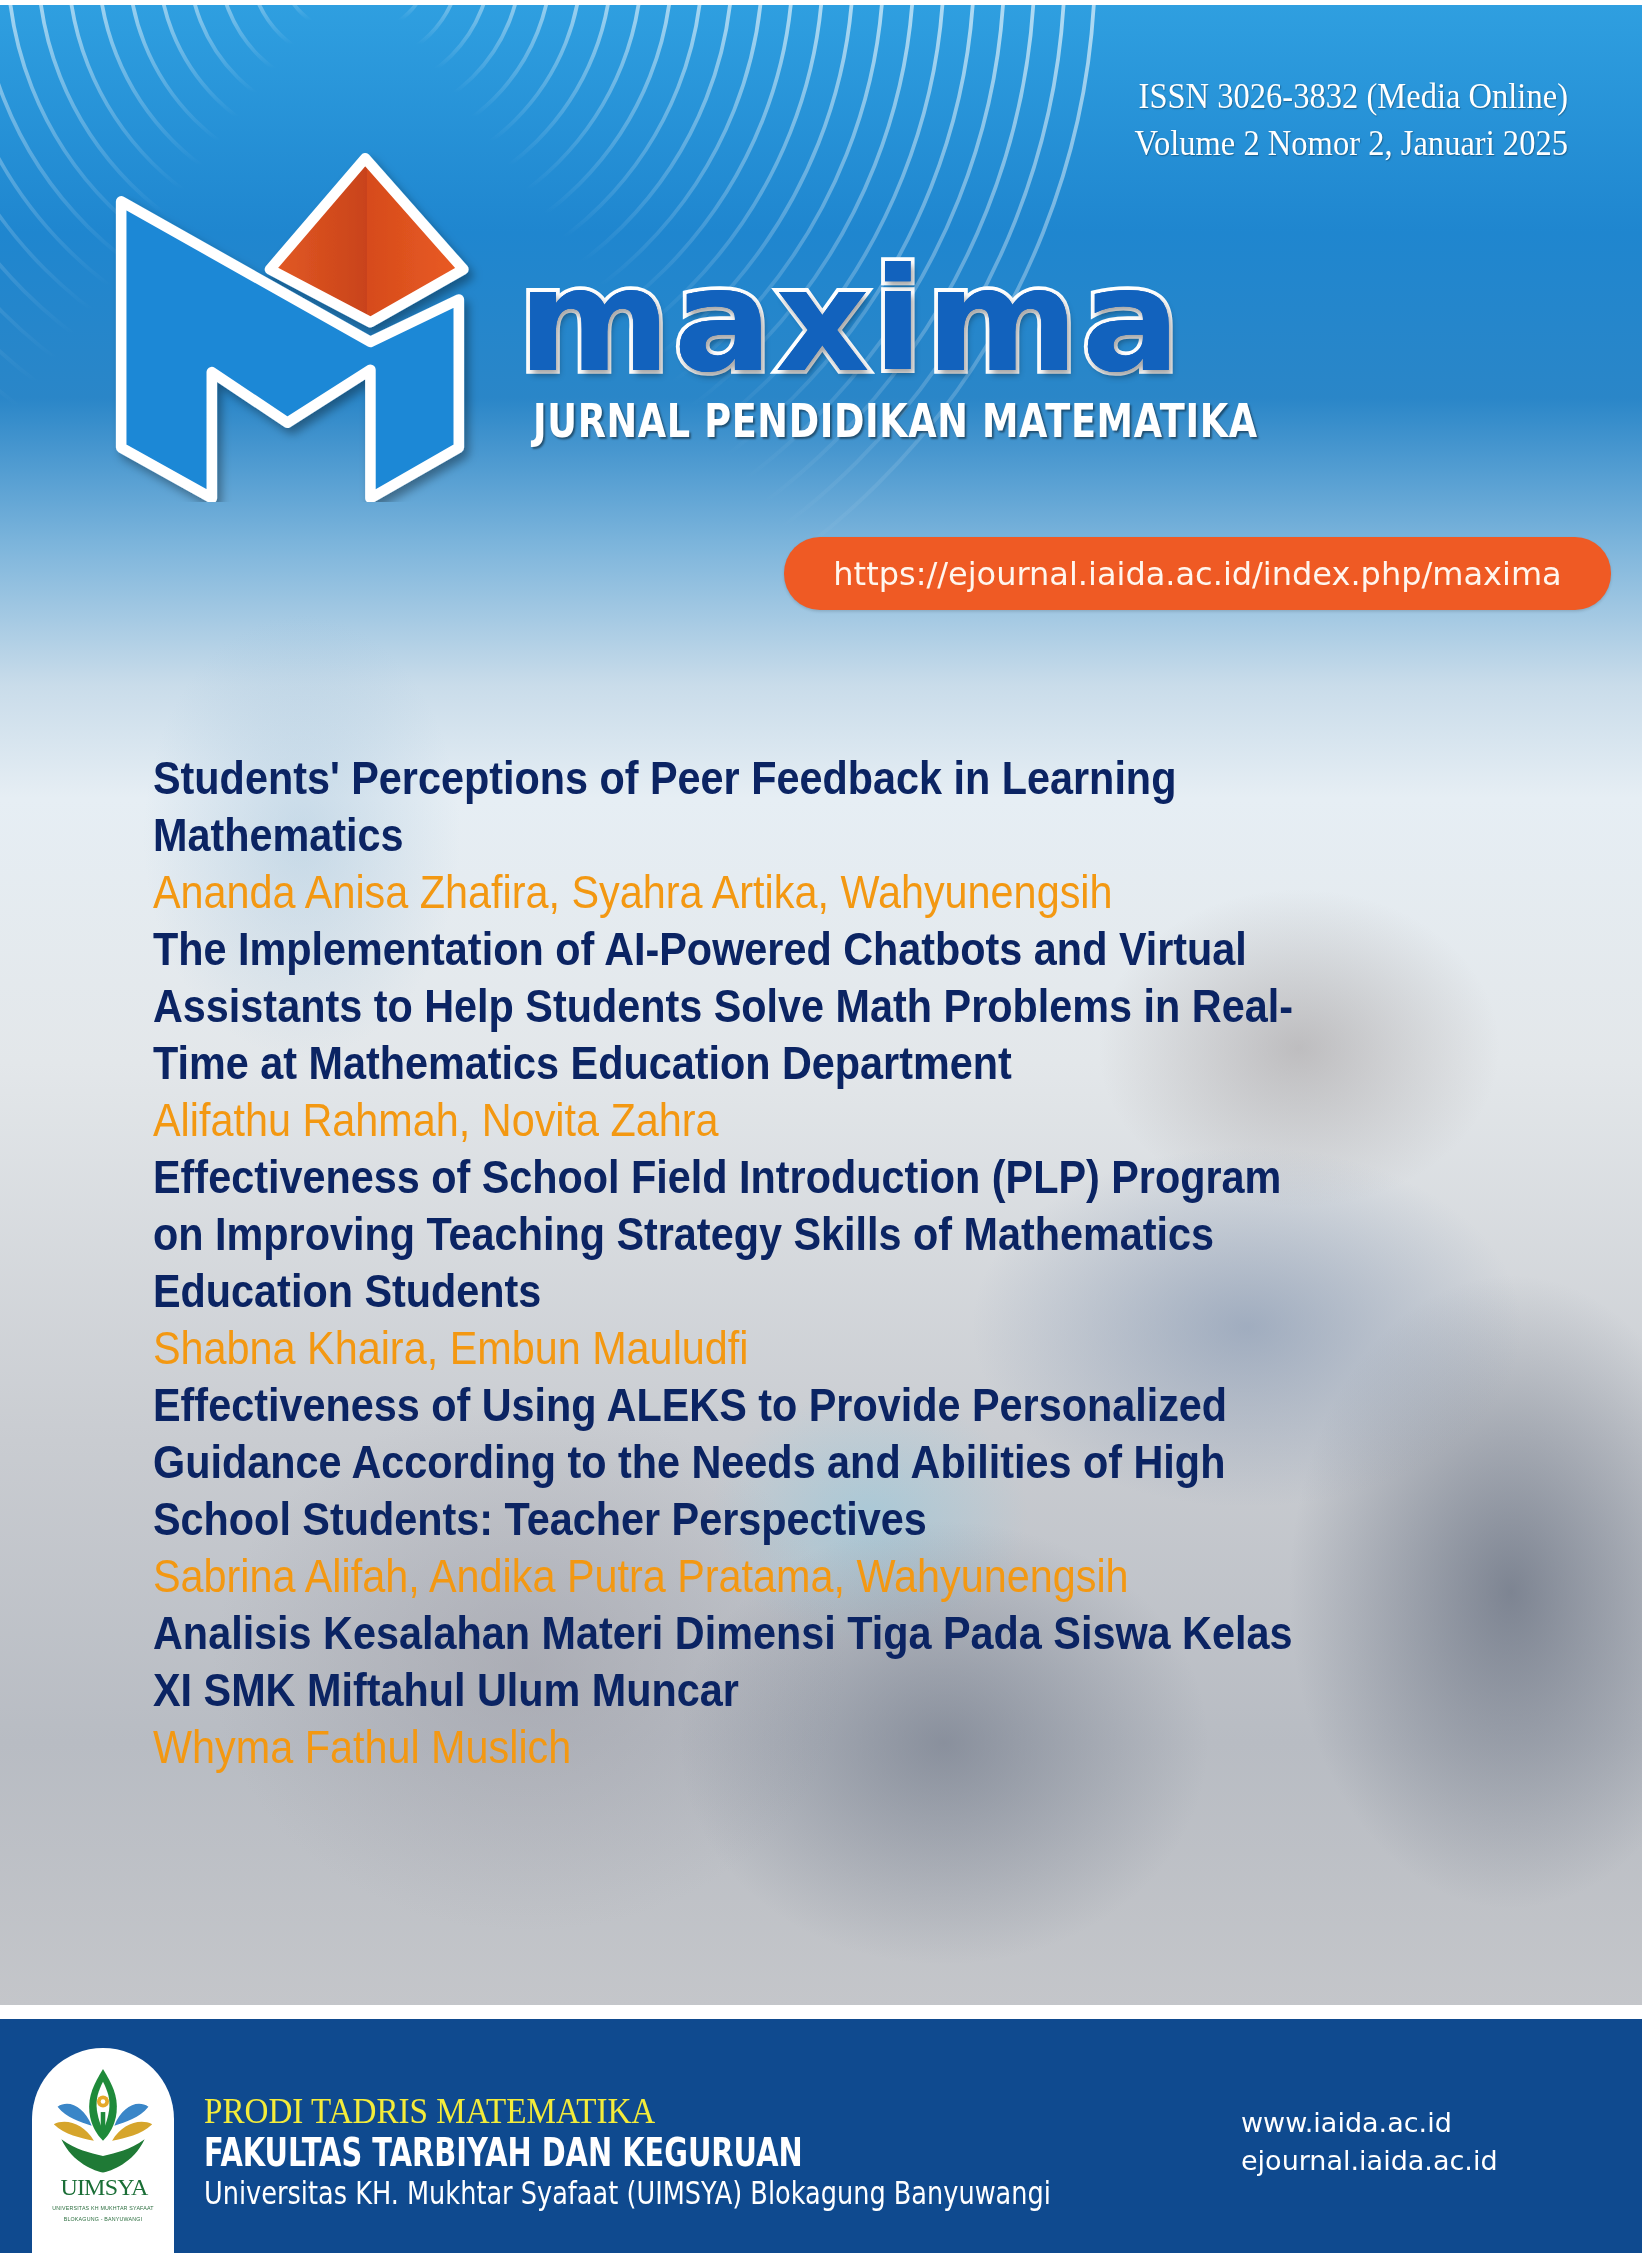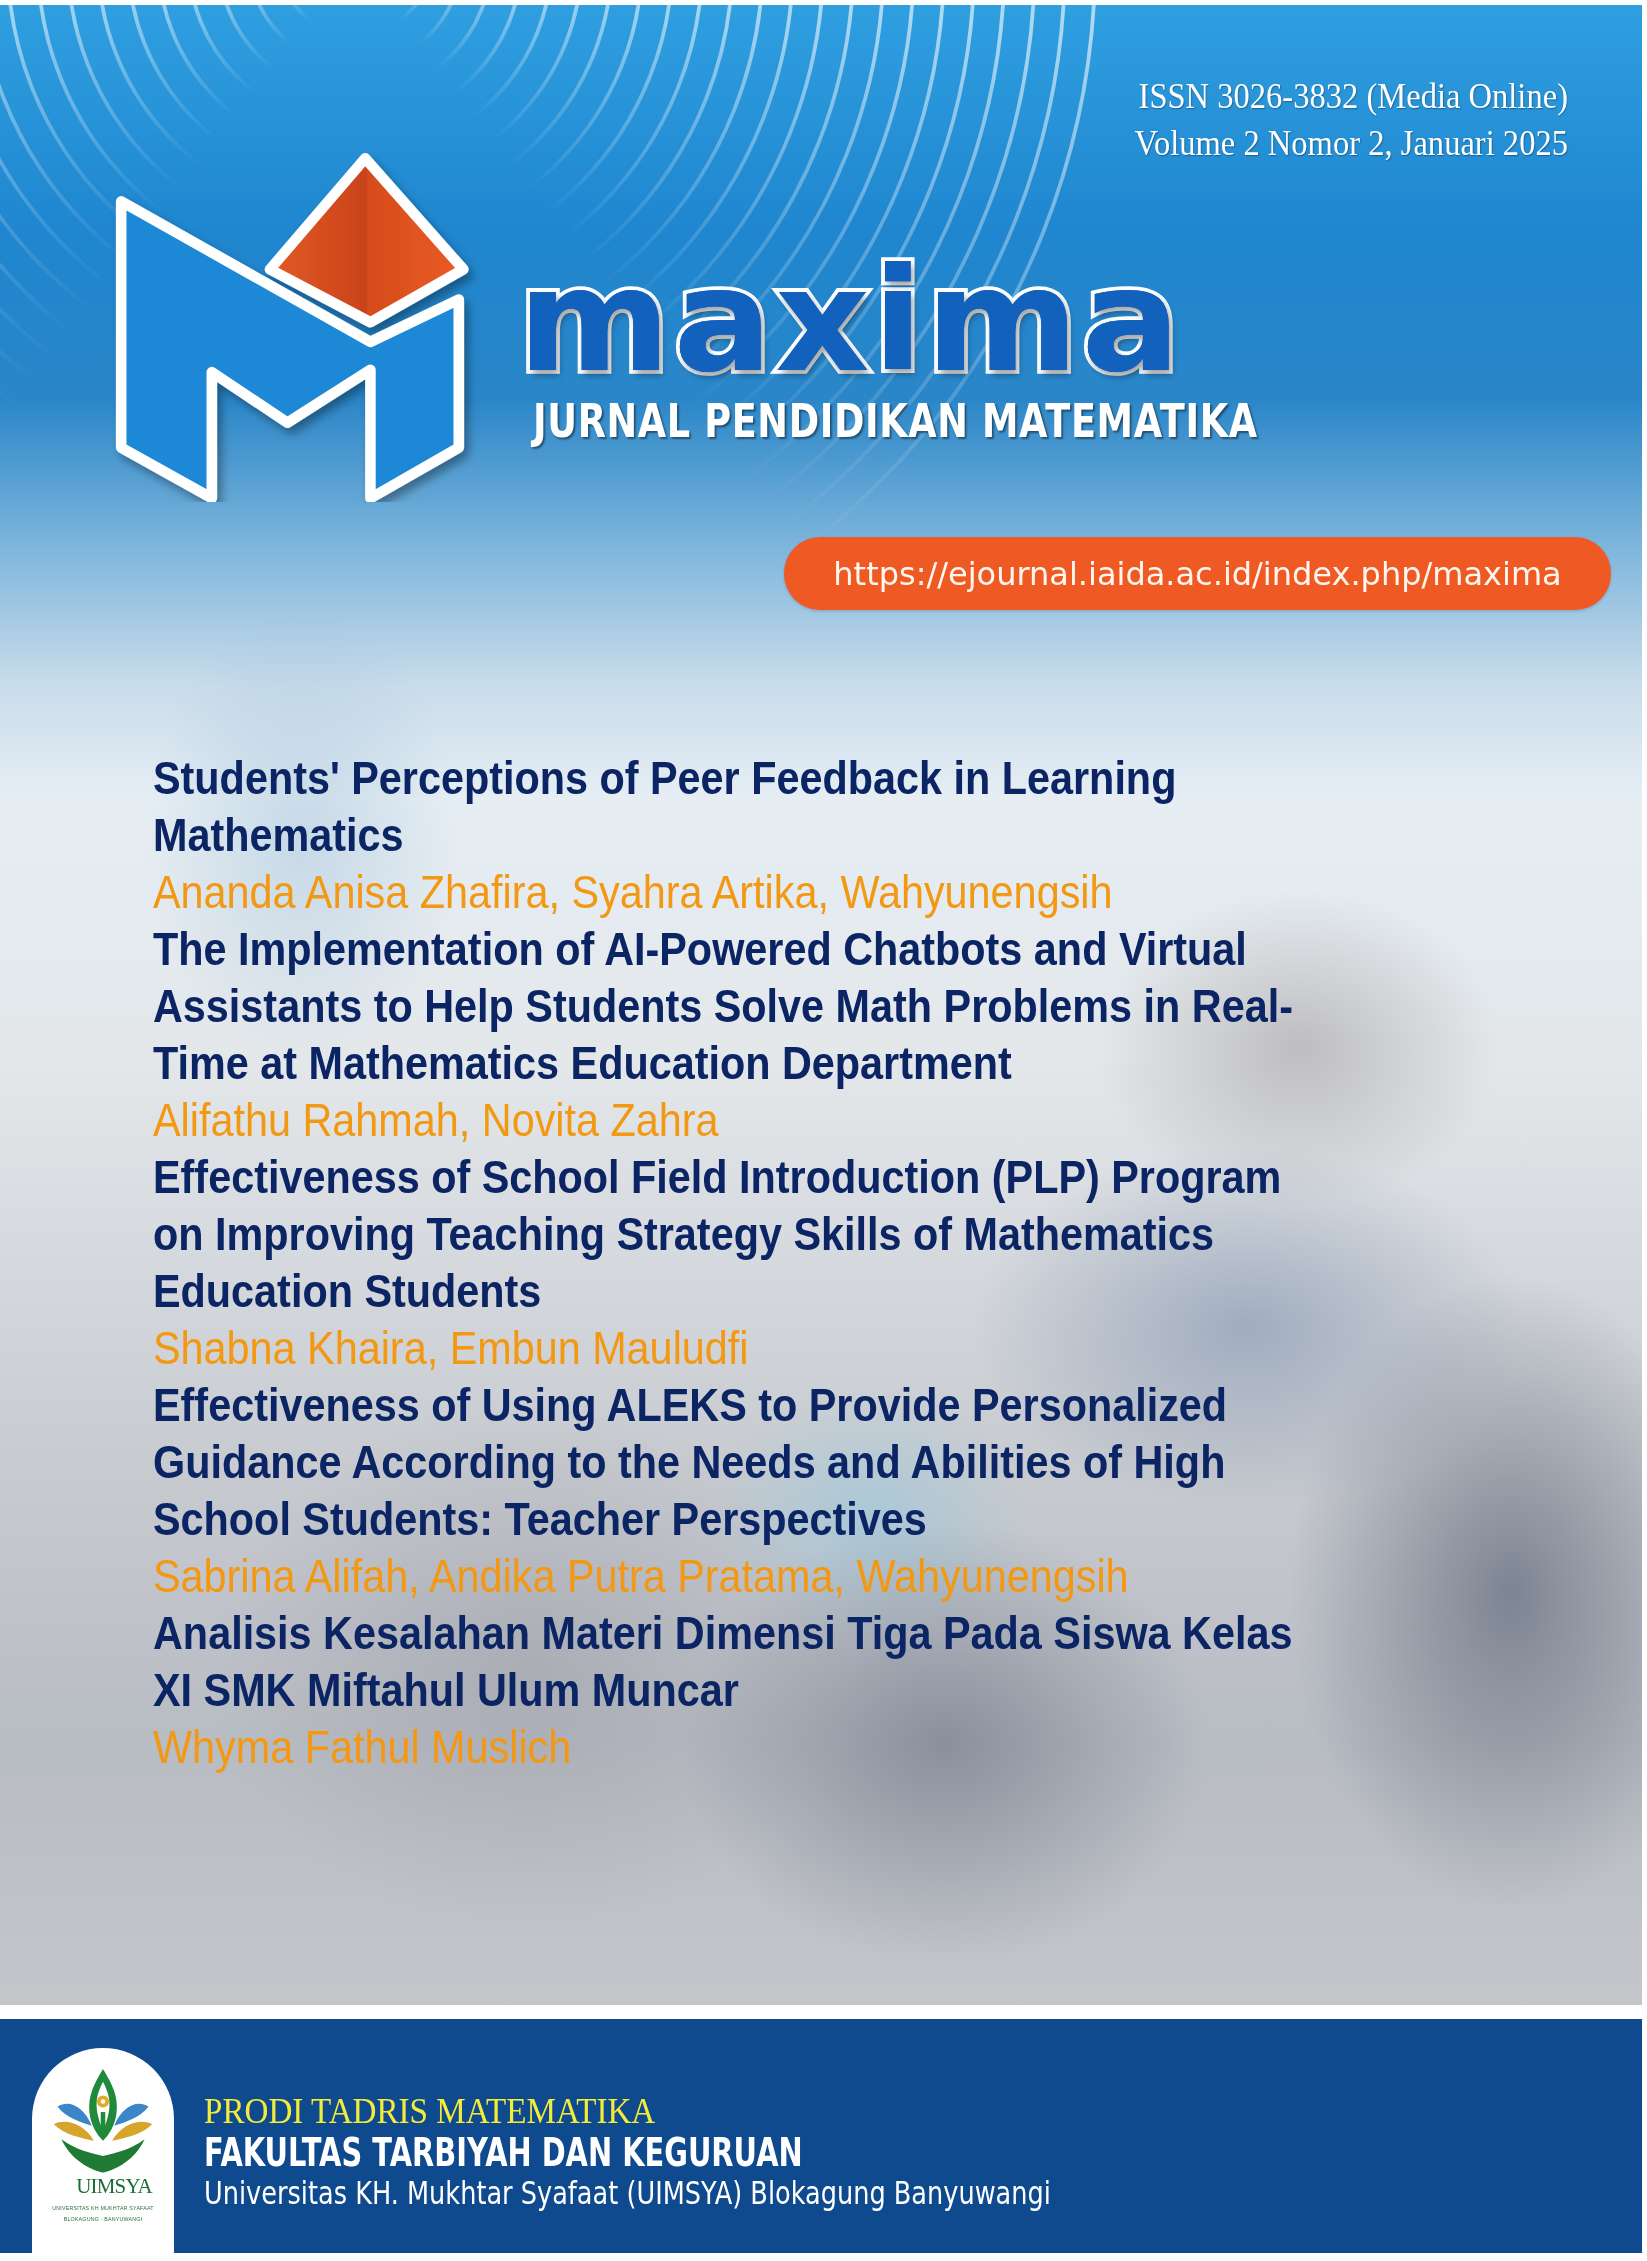--- a/index.html
+++ b/index.html
@@ -42,22 +42,22 @@
     font-family: "DejaVu Sans", sans-serif; font-size: 32px; box-shadow: 0 1.5px 3px rgba(0,0,0,0.15); }
 
   .articles { position: absolute; left: 153px; top: 749px; width: 1624px; transform: scaleX(0.88); transform-origin: left top; }
   .article-title { color: #0b2463; font-weight: bold; font-size: 47px; line-height: 57px; white-space: pre-line; }
   .article-authors { color: #f39812; font-weight: normal; font-size: 47px; line-height: 57px; }
 
   .white-strip { position: absolute; left: 0; top: 2005px; width: 1647px; height: 14.4px; background: #ffffff; }
   .footer { position: absolute; left: 0; top: 2019px; width: 1642px; height: 234px; background: #0f4a8f; }
   .uimsya-arch { position: absolute; left: 32px; top: 29px; width: 142px; height: 205px; background: #ffffff; border-radius: 71px 71px 0 0; }
   .uimsya-emblem { position: absolute; left: 18px; top: 16.6px; }
-  .uimsya-name { position: absolute; left: 11px; width: 142px; top: 126px; text-align: center; color: #1a6e36;
-    font-family: "Liberation Serif", serif; font-size: 21px; letter-spacing: -0.8px; }
+  .uimsya-name { position: absolute; left: 1px; width: 142px; top: 126px; text-align: center; color: #1a6e36;
+    font-family: "Liberation Serif", serif; font-size: 24px; letter-spacing: -0.8px; }
   .uimsya-sub { position: absolute; left: 0; width: 142px; text-align: center; color: #2c6e3f; font-family: "Liberation Sans", sans-serif; font-size: 5.3px; letter-spacing: 0.2px; }
   .prodi { position: absolute; left: 204px; top: 73px; color: #f4ec3a; font-family: "Liberation Serif", serif; font-size: 36px; line-height: 38px; transform: scaleX(0.92); transform-origin: left top; white-space: nowrap; }
   .fakultas { position: absolute; left: 204px; top: 113px; color: #ffffff; font-family: "DejaVu Sans", sans-serif; font-weight: bold; font-size: 39px; line-height: 42px; transform: scaleX(0.74); transform-origin: left top; white-space: nowrap; }
   .univ { position: absolute; left: 204px; top: 156px; color: #ffffff; font-family: "DejaVu Sans", sans-serif; font-size: 32px; line-height: 36px; transform: scaleX(0.8); transform-origin: left top; white-space: nowrap; }
   .links { position: absolute; left: 1241px; top: 85px; color: #ffffff; font-family: "DejaVu Sans", sans-serif; font-size: 27px; line-height: 38px; }
   .right-edge { position: absolute; right: 0; top: 0; width: 4.5px; height: 2261px; background: #ffffff; }
 </style>
 </head>
 <body>
 
@@ -177,16 +177,20 @@
       <path d="M135 78 C118 70 95 78 82 100 C100 96 120 92 135 78 Z" fill="#d6a52c"></path>
       <path d="M15 98 C30 130 60 140 70 142 C80 140 110 130 125 98 C105 112 88 116 70 120 C52 116 35 112 15 98 Z" fill="#1f7a36"></path>
     </svg>
     <div class="uimsya-name">UIMSYA</div>
     <div class="uimsya-sub" style="top:157px">UNIVERSITAS KH MUKHTAR SYAFAAT</div>
     <div class="uimsya-sub" style="top:168px">BLOKAGUNG - BANYUWANGI</div>
   </div>
   <div class="prodi">PRODI TADRIS MATEMATIKA</div>
   <div class="fakultas">FAKULTAS TARBIYAH DAN KEGURUAN</div>
   <div class="univ">Universitas KH. Mukhtar Syafaat (UIMSYA) Blokagung Banyuwangi</div>
+  <div class="links">
+    <div>www.iaida.ac.id</div>
+    <div>ejournal.iaida.ac.id</div>
+  </div>
 </div>
 
 <div class="right-edge"></div>
 
 
 </body></html>

